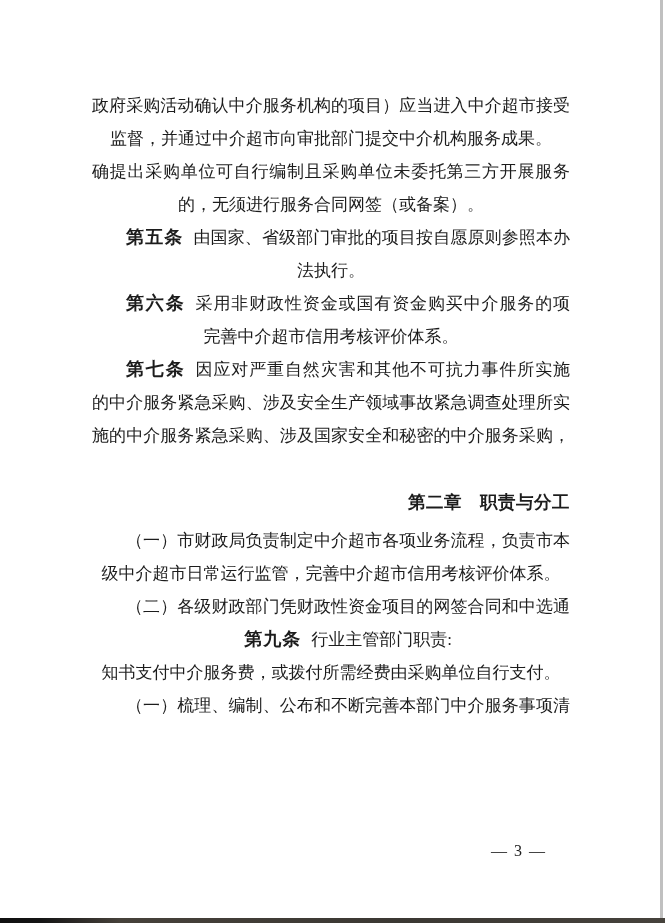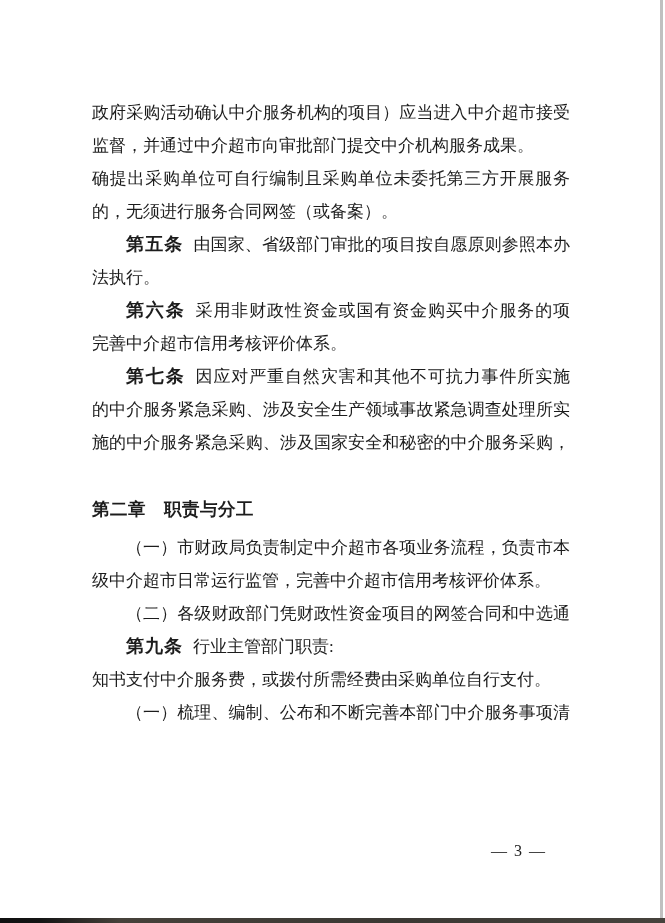--- a/index.html
+++ b/index.html
@@ -12,27 +12,27 @@
     width: 665px;
     height: 923px;
     background: #ffffff;
     overflow: hidden;
     font-family: "Liberation Serif", serif;
     color: #1c1c1c;
   }
   .content {
     position: absolute;
     left: 92px;
-    top: 96px;
+    top: 89px;
     width: 478px;
     font-size: 17px;
     line-height: 33px;
   }
   .line {
-    text-align: left;
+    text-align: center;
     height: 33px;
   }
   .line.indent {
     text-indent: 34px;
   }
   .line.justify {
     text-align: justify;
     text-align-last: justify;
   }
   b.art {
@@ -40,21 +40,21 @@
     font-weight: 700;
     font-size: 18px;
     letter-spacing: 1px;
     margin-right: 10px;
   }
   .heading {
     font-family: "Liberation Sans", sans-serif;
     font-weight: 700;
     font-size: 17.5px;
     letter-spacing: 0.5px;
-    text-align: left;
+    text-align: right;
     height: 33px;
     margin-top: 34px;
     margin-bottom: 5px;
   }
   .footer {
     position: absolute;
     left: 491px;
     top: 842px;
     font-size: 16px;
     letter-spacing: 1.5px;

